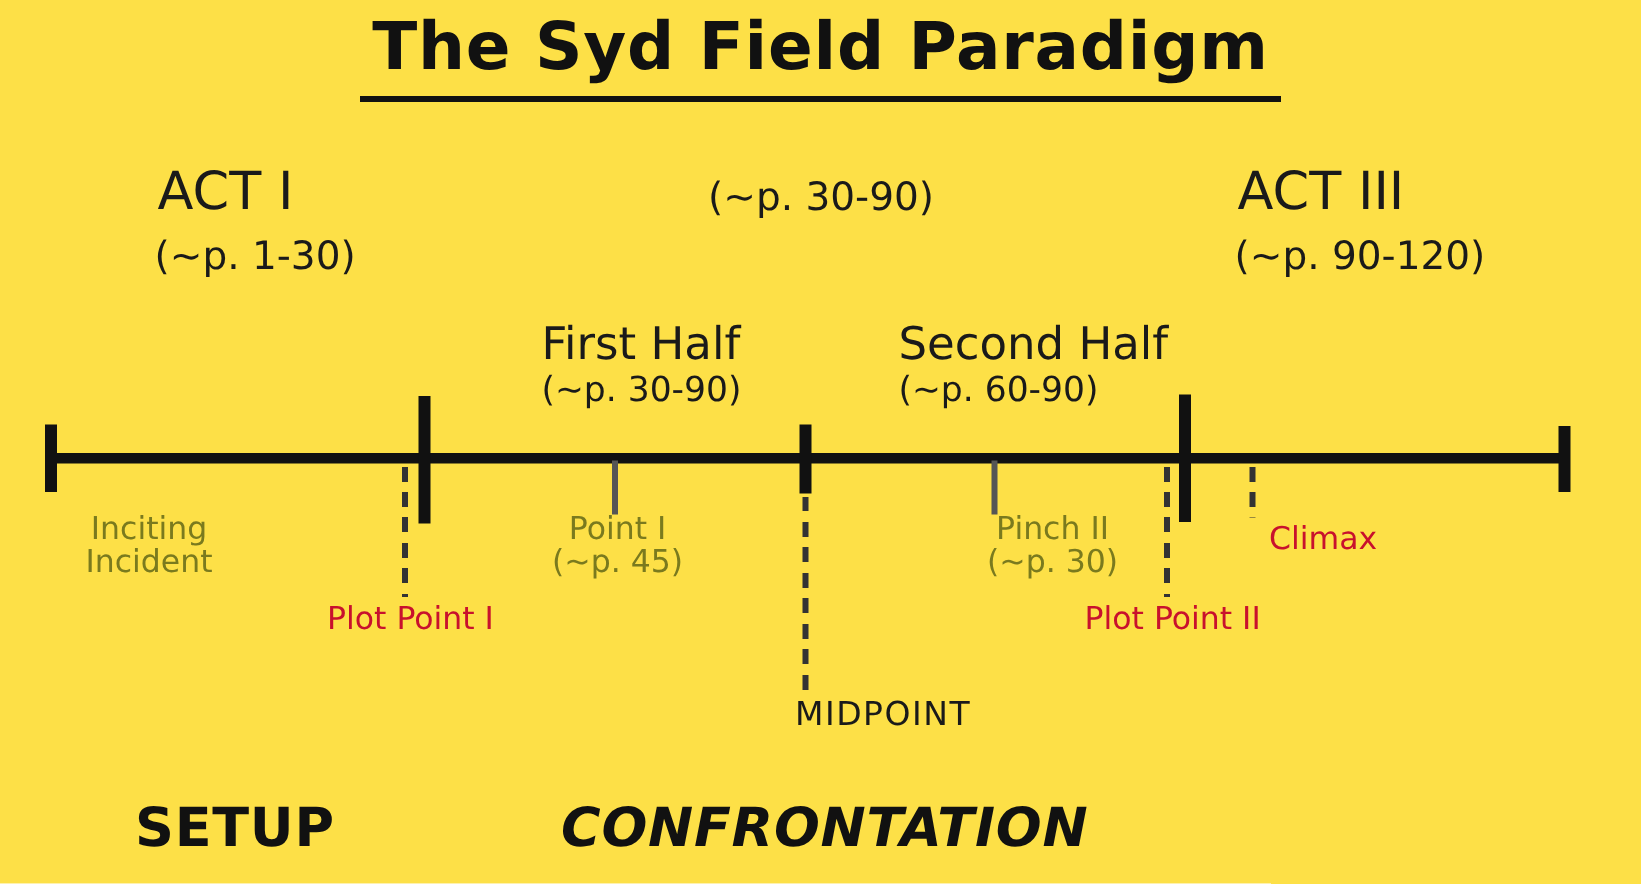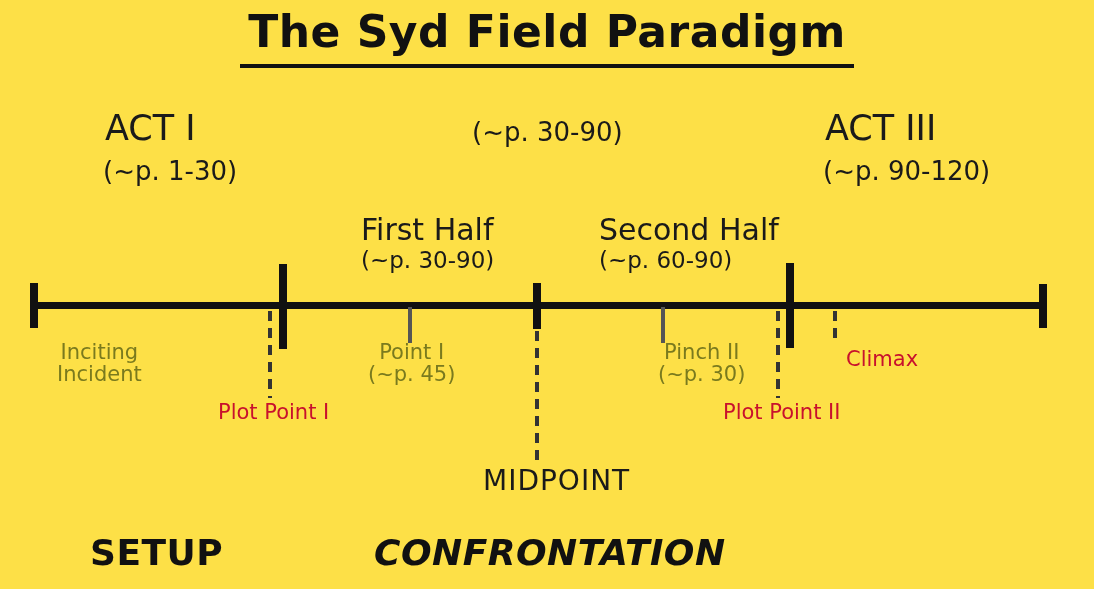--- a/index.html
+++ b/index.html
@@ -26,21 +26,21 @@
   .tick{position:absolute;width:8px;background:#111;}
   .pinch-line{position:absolute;width:4px;top:307px;height:36px;background:#555;}
   .dash{
     position:absolute;width:4px;
     background:repeating-linear-gradient(to bottom,#333 0px,#333 10px,transparent 10px,transparent 17px);
   }
   
   .marker{position:absolute;font-size:21px;font-weight:normal;line-height:22px;white-space:nowrap;text-align:center;}
   .olive{color:#7a7a1e;}
   .red{color:#c8112d;}
-  .midpoint-label{position:absolute;font-size:28px;font-weight:normal;color:#1a1a1a;letter-spacing:1px;}
+  .midpoint-label{position:absolute;font-size:22px;font-weight:normal;color:#1a1a1a;letter-spacing:1px;margin-left:47px;}
   
   .stage{position:absolute;font-size:36px;font-weight:bold;color:#111;letter-spacing:0.5px;white-space:nowrap;}
 </style>
 </head>
 <body>
 
 <div class="canvas">
 
   <div class="title-wrap">
     <span class="title">The Syd Field Paradigm</span>

